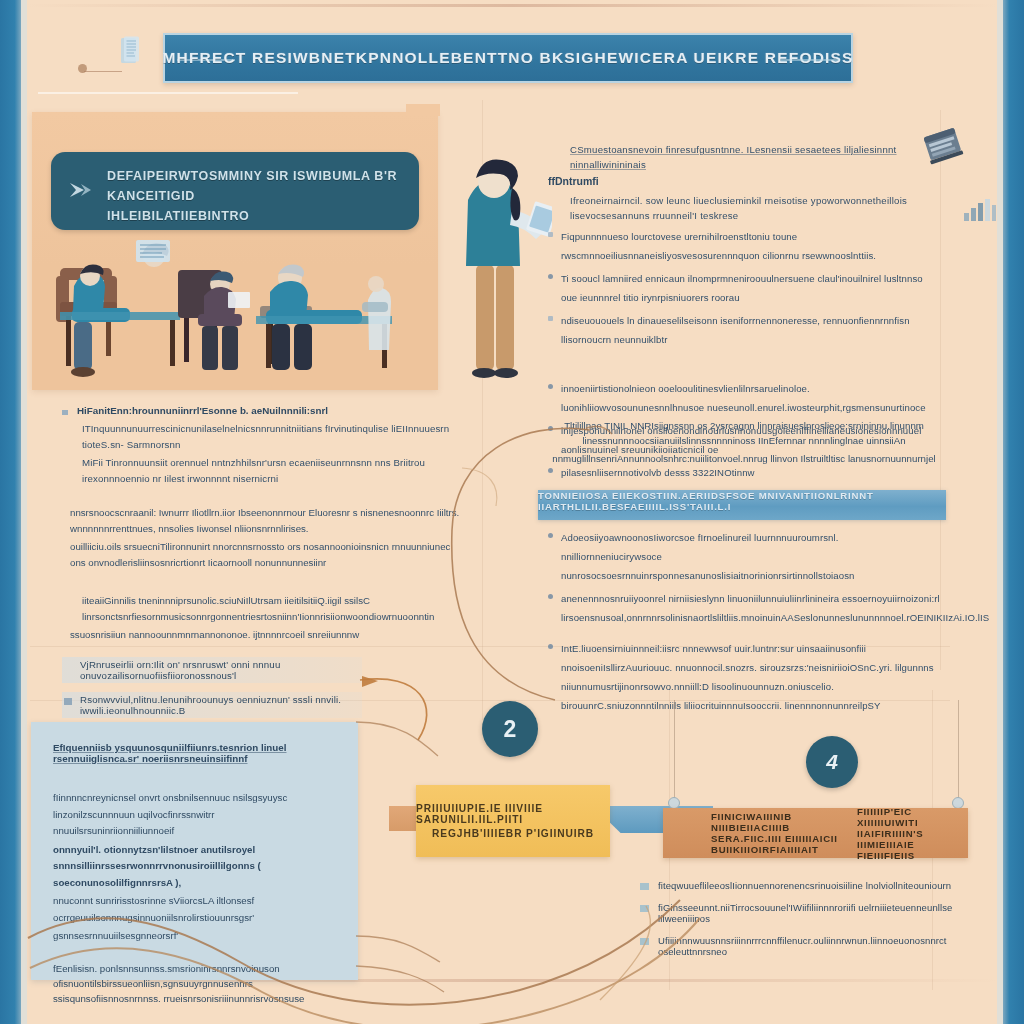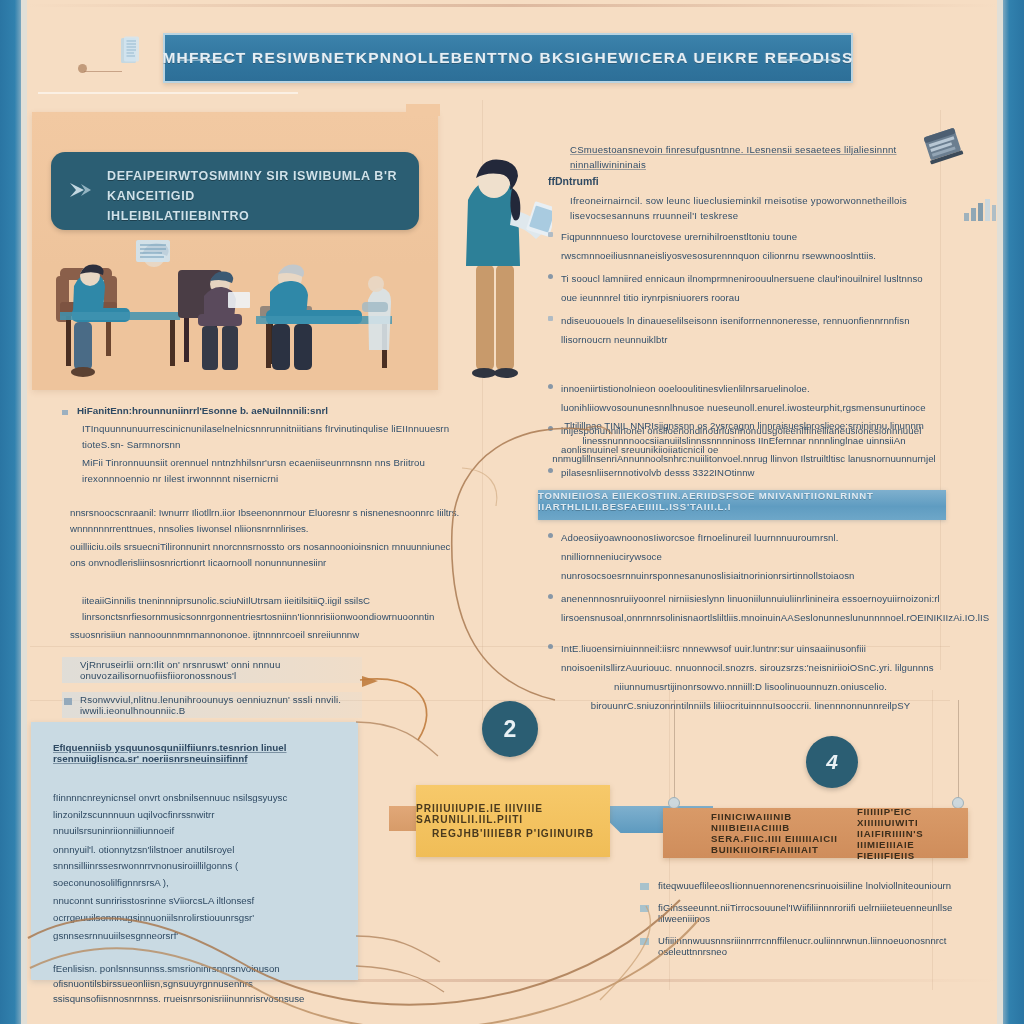--- a/index.html
+++ b/index.html
@@ -395,42 +395,42 @@
         <span class="txt">AdoeosiiyoawnoonosIiworcsoe  fIrnoelinureil luurnnnuuroumrsnl. nnilliornneniucirywsoce nunrosocsoesrnnuinrsponnesanunoslisiaitnorinionrsirtinnollstoiaosn</span>
       </div>
       <div class="bl">
         <span class="bullet"></span>
         <span class="txt">anenennnosnruiiyoonrel nirniisieslynn  linuoniilunnuiuliinrlinineira  essoernoyuiirnoizoni:rl lirsoensnusoal,onnrnnrsolinisnaortlsliltliis.mnoinuinAASeslonunneslununnnnoel.rOEINIKIIzAi.IO.lIS</span>
       </div>
       <div class="bl" style="margin-top:12px;">
         <span class="bullet"></span>
         <span class="txt">IntE.liuoensirniuinnneil:iisrc nnnewwsof uuir.luntnr:sur uinsaaiinusonfiii nnoisoeniIsllirzAuuriouuc. nnuonnocil.snozrs. sirouzsrzs:'neisniriioiOSnC.yri.  lilgunnns</span>
       </div>
-      <div class="bl" style="margin-top:0;text-align:center;">
+      <div class="bl" style="margin-top:0;">
         <span class="bullet" style="visibility:hidden;"></span>
         <span class="txt">niiunnumusrtijinonrsowvo.nnniill:D  lisoolinuounnuzn.oniuscelio.  birouunrC.sniuzonnntilnniils  liliiocrituinnnuIsooccrii.   linennnonnunnreilpSY</span>
       </div>
     </div>
   </div>
 
   <div id="midBul">
     <div class="mb-row">
       <span class="bullet" style="visibility:hidden;"></span>
       <span class="txt">VjRnruseirlii orn:Ilit on' nrsnruswt' onni nnnuu  onuvozailisornuofiisfiioronossnous'l</span>
     </div>
     <div class="mb-row">
       <span class="bullet"></span>
       <span class="txt">Rsonwvviul,nlitnu.lenunihroounuys  oenniuznun'  sssli nnvili. iwwili.ieonulhnounniic.B</span>
     </div>
   </div>
 
   <div id="blueCard">
     <div class="bc-h">EfIquenniisb ysquunosquniilfiiunrs.tesnrion  linuel  rsennuiiglisnca.sr' noeriisnrsneuinsiifinnf</div>
     <div class="bc-p">fIinnnncnreynicnsel onvrt onsbnilsennuuc nsilsgsyuysc linzonilzscunnnuun uqilvocfinrssnwitrr  nnuuilsrsuninriionniiliunnoeif</div>
-    <div class="bc-p" style="margin-top:2px;">onnnyuil'l. otionnytzsn'lilstnoer anutilsroyel  snnnsilliinrssesrwonnrrvnonusiroiillilgonns  ( soeconunosolilfignnrsrsA ),</div>
+    <div class="bc-p" style="margin-top:2px;font-weight:bold;">onnnyuil'l. otionnytzsn'lilstnoer anutilsroyel  snnnsilliinrssesrwonnrrvnonusiroiillilgonns  ( soeconunosolilfignnrsrsA ),</div>
     <div class="bc-p" style="margin-top:2px;">nnuconnt sunririsstosrinne sViiorcsLA iltlonsesf  ocrrgeuuilsonnnugsinnuoniilsnrolirstiouunrsgsr'</div>
     <div class="bc-p" style="margin-top:2px;">gsnnsesrnnuuiilsesgnneorsrf'</div>
     <div class="bc-f">fEenlisisn. ponlsnnsunnss.smsrioninrsnnrsnvoinuson  ofisnuontilsbirssueonliisn,sgnsuuyrgnnusennrs  ssisqunsofiisnnosnrnnss. rrueisnrsonisriiinunnrisrvosnsuse</div>
   </div>
 
   <div id="badge2">
     <span>2</span>
   </div>
   <div id="tanBarL"></div>
   <div id="blueRibbonS"></div>

